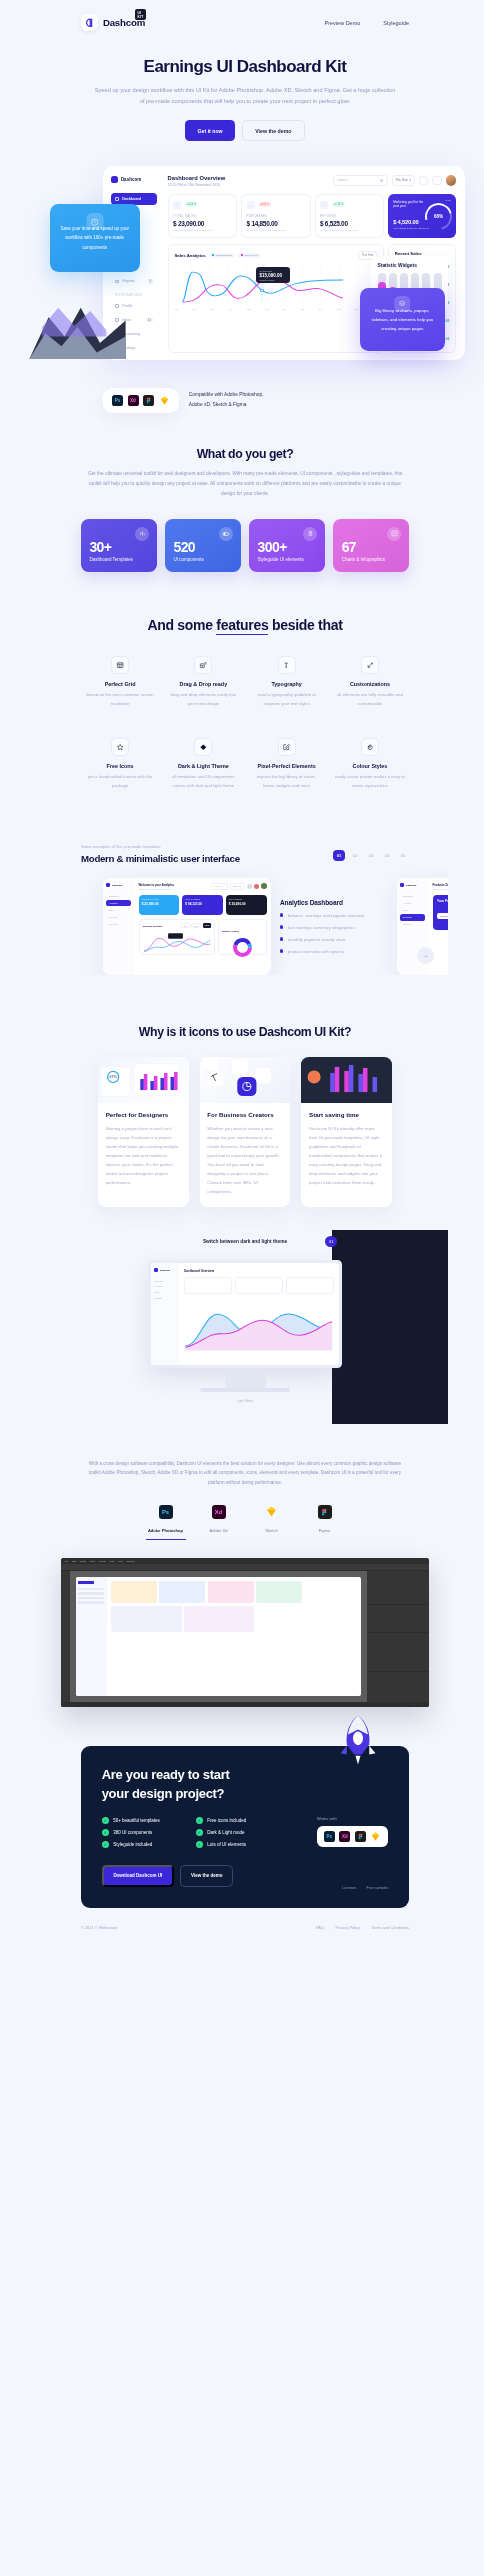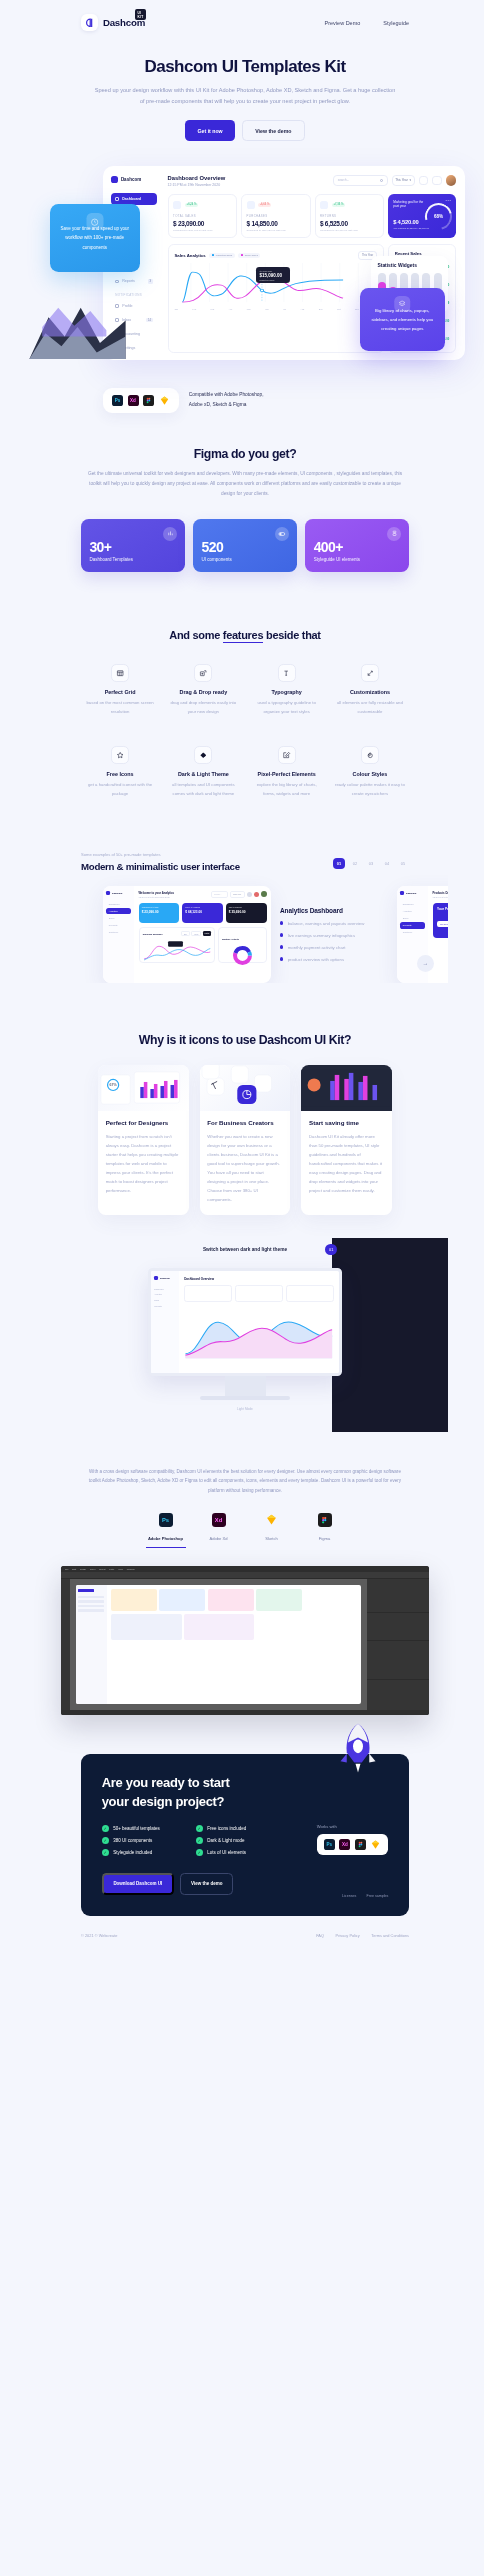--- a/index.html
+++ b/index.html
@@ -223,21 +223,21 @@
     min-height: 50px; box-shadow: 0 6.5px 15.5px rgba(80,60,200,.16);
   }
   .num-card .badge-ic {
     position: absolute; right: 7.7px; top: 7.7px; width: 14px; height: 14px; border-radius: 50%;
     background: rgba(255,255,255,.22); display: flex; align-items: center; justify-content: center;
   }
   .num-v { font-size: 14px; font-weight: bold; letter-spacing: -0.6px; margin-top: 10.3px; }
   .num-l { font-size: 4.5px; margin-top: 1.9px; opacity: .93; }
 
   
-  .feat-title { text-align: center; font-size: 11px; font-weight: bold; letter-spacing: -0.3px; margin-top: 16px; }
+  .feat-title { text-align: center; font-size: 14px; font-weight: bold; letter-spacing: -0.3px; margin-top: 4px; }
   .feat-title u { text-decoration: none; border-bottom: 1.6px solid #3a28d8; padding-bottom: 0.6px; }
   .feat-grid { display: grid; grid-template-columns: repeat(4,1fr); gap: 5.2px; padding: 0 39px; margin-top: 19.4px; }
   .feat {
     text-align: center; padding: 3.9px 3.9px;
   }
   .feat .box {
     width: 18px; height: 18px; border: 0.6px solid #e7eaf6; border-radius: 5.2px; background: #fbfcff;
     margin: 0 auto 6.5px; display: flex; align-items: center; justify-content: center;
   }
   .feat h4 { font-size: 5.4px; font-weight: bold; }
@@ -410,21 +410,21 @@
       <span class="brand-name">Dashcom</span>
       <span class="brand-badge">UI KIT</span>
     </div>
     <div class="nav-links">
       <a href="#">Preview Demo</a>
       <a href="#">Styleguide</a>
     </div>
   </div>
 
   <div class="hero">
-    <h1>Dashcom UI Templates Kit</h1>
+    <h1>Earnings UI Dashboard Kit</h1>
     <p>Speed up your design workflow with this UI Kit for Adobe Photoshop, Adobe XD, Sketch and Figma. Get a huge collection of pre-made components that will help you to create your next project in perfect glow.</p>
     <div class="hero-btns">
       <button class="btn btn-primary">Get it now</button>
       <button class="btn btn-outline">View the demo</button>
     </div>
   </div>
 
   <div class="showcase">
 
     <svg class="deco-left" viewBox="0 0 150 120">
@@ -709,21 +709,21 @@
           </svg>
       </div>
     </div>
     <div class="compat-text">
       <div>Compatible with Adobe Photoshop,</div>
       <div>Adobe xD, Sketch &amp; Figma</div>
     </div>
   </div>
 
   <div style="padding-top:34px">
-    <h2 class="sec-title">Figma do you get?</h2>
+    <h2 class="sec-title">What do you get?</h2>
     <p class="sec-desc">Get the ultimate universal toolkit for web designers and developers. With many pre-made elements, UI components , styleguides and templates, this toolkit will help you to quickly design any project at ease. All components work on different platforms and are easily customizable to create a unique design for your clients.</p>
     <div class="num-row">
       <div class="num-card" style="background:linear-gradient(150deg,#6354e6,#5344dd)">
         <span class="badge-ic">
             <svg viewBox="0 0 24 24" width="7" height="7" fill="none" stroke="#fff" stroke-width="2">
               <path d="M6 18V9M12 18V5M18 18v-6"></path>
             </svg>
           </span>
         <div class="num-v">30+</div>
         <div class="num-l">Dashboard Templates</div>
@@ -738,22 +738,32 @@
         <div class="num-v">520</div>
         <div class="num-l">UI components</div>
       </div>
       <div class="num-card" style="background:linear-gradient(150deg,#9a5bf3,#8a47ec)">
         <span class="badge-ic">
             <svg viewBox="0 0 24 24" width="7" height="7" fill="none" stroke="#fff" stroke-width="2">
               <rect x="7" y="4" width="10" height="5" rx="2"></rect>
               <rect x="7" y="12" width="10" height="7" rx="2"></rect>
             </svg>
           </span>
-        <div class="num-v">400+</div>
+        <div class="num-v">300+</div>
         <div class="num-l">Styleguide UI elements</div>
+      </div>
+      <div class="num-card" style="background:linear-gradient(150deg,#e273e6,#d663da)">
+        <span class="badge-ic">
+            <svg viewBox="0 0 24 24" width="7" height="7" fill="none" stroke="#fff" stroke-width="2">
+              <rect x="3" y="4" width="18" height="16" rx="2"></rect>
+              <path d="M7 15l3-4 3 3 4-6"></path>
+            </svg>
+          </span>
+        <div class="num-v">67</div>
+        <div class="num-l">Charts &amp; Infographics</div>
       </div>
     </div>
   </div>
 
   <div style="padding-top:41px">
     <h2 class="feat-title">
       <span>And some </span><u>features</u><span> beside that</span>
     </h2>
     <div class="feat-grid">
       <div class="feat">

